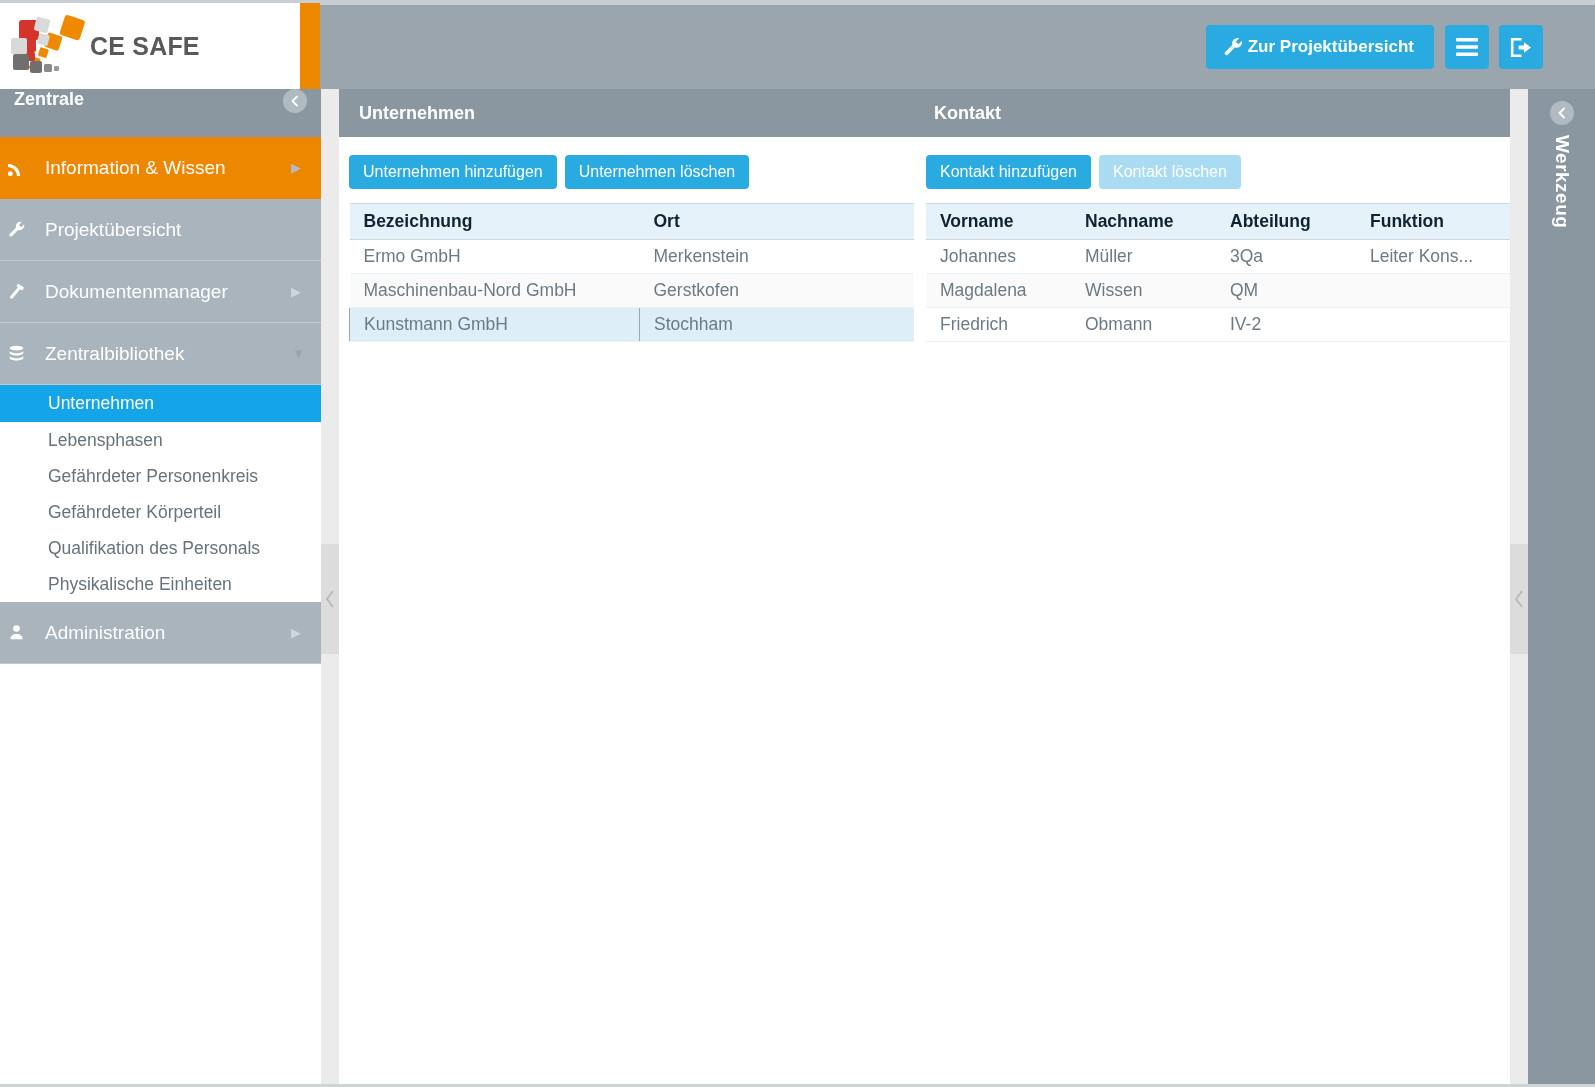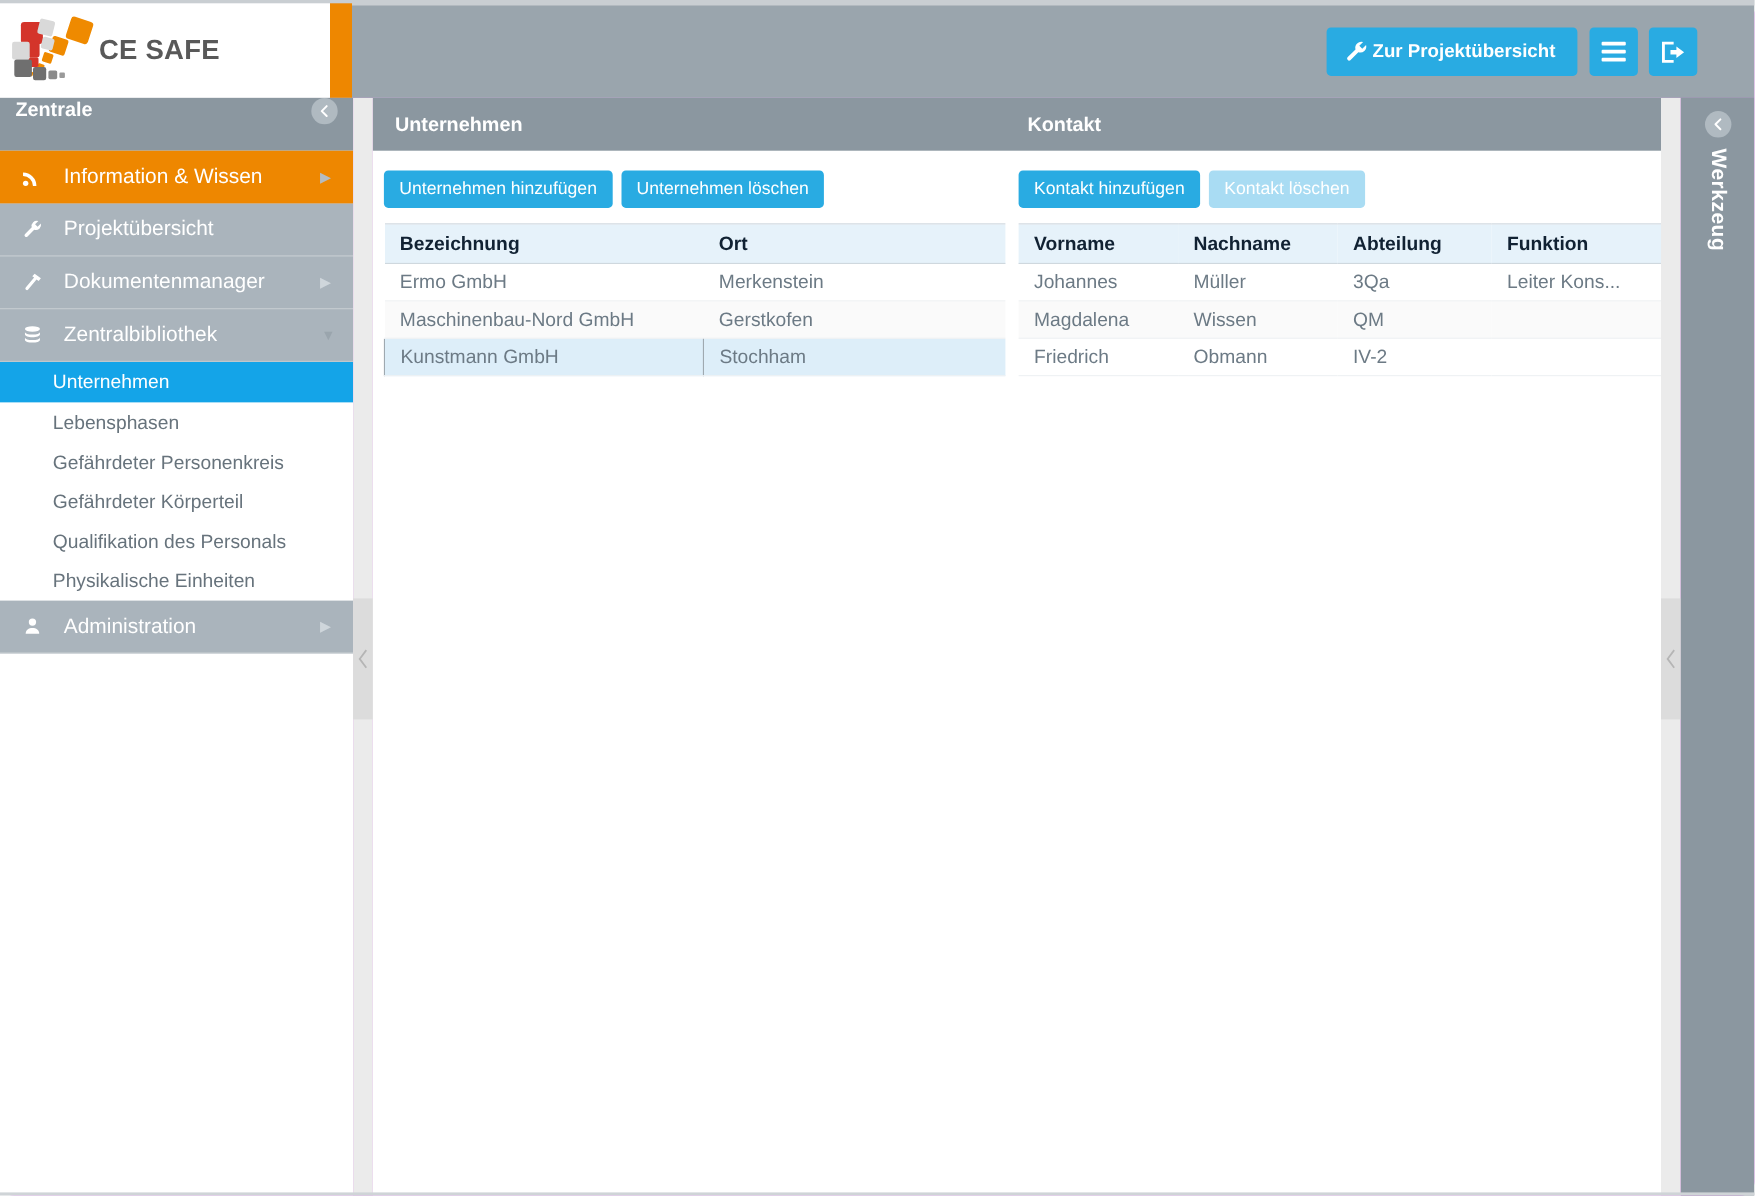--- a/index.html
+++ b/index.html
@@ -5,22 +5,21 @@
   * { box-sizing: border-box; margin:0; padding:0; }
   html, body {
     width: 1595px; height: 1087px;
     font-family: "Liberation Sans", sans-serif;
     background: #ffffff;
     overflow: hidden;
   }
   #app {
     position: relative;
     width: 1595px; height: 1087px;
-    background: #d946ef;
-    border-radius: 13px;
+    background: #737373;
   }
 
   
   .topbar {
     position: absolute; left: 0; top: 0; width: 1595px; height: 89px;
     background: #9aa5ad;
   }
   .topbar-strip {
     position:absolute; left:0; top:0; width:1595px; height:5px;
     background:#c9ced2;
@@ -66,22 +65,22 @@
     height: 48px; background: #8b97a0; color: #fff;
     display: flex; padding: 0 14px 0 14px;
     font-size: 18px; font-weight: bold; justify-content: space-between;
   }
   .round-chev {
     width: 24px; height: 24px; border-radius: 50%;
     background: #b0bac1; display:flex; align-items:center; justify-content:center;
     cursor: pointer; flex: none;
   }
   .sb-item {
-    height: 48px; display: flex; align-items: center;
-    padding-left: 20px; color: #ffffff; font-size: 19px;
+    height: 62px; display: flex; align-items: center;
+    padding-left: 7px; color: #ffffff; font-size: 19px;
     border-bottom: 1px solid #c2c9ce; cursor: pointer; position: relative;
   }
   .sb-item .sb-ico {
     width: 30px; display:flex; align-items:center; justify-content:flex-start;
     flex: none; margin-right: 8px;
   }
   .sb-item.grey  { background: #aab4bc; }
   .sb-item.orange{ background: #ee8700; border-bottom-color: #ee8700; }
   .sb-arrow { position: absolute; right: 20px; font-size: 13px; color: #cfd6db; }
   .sb-arrow.orange-a { color: #b4bcc2; }

